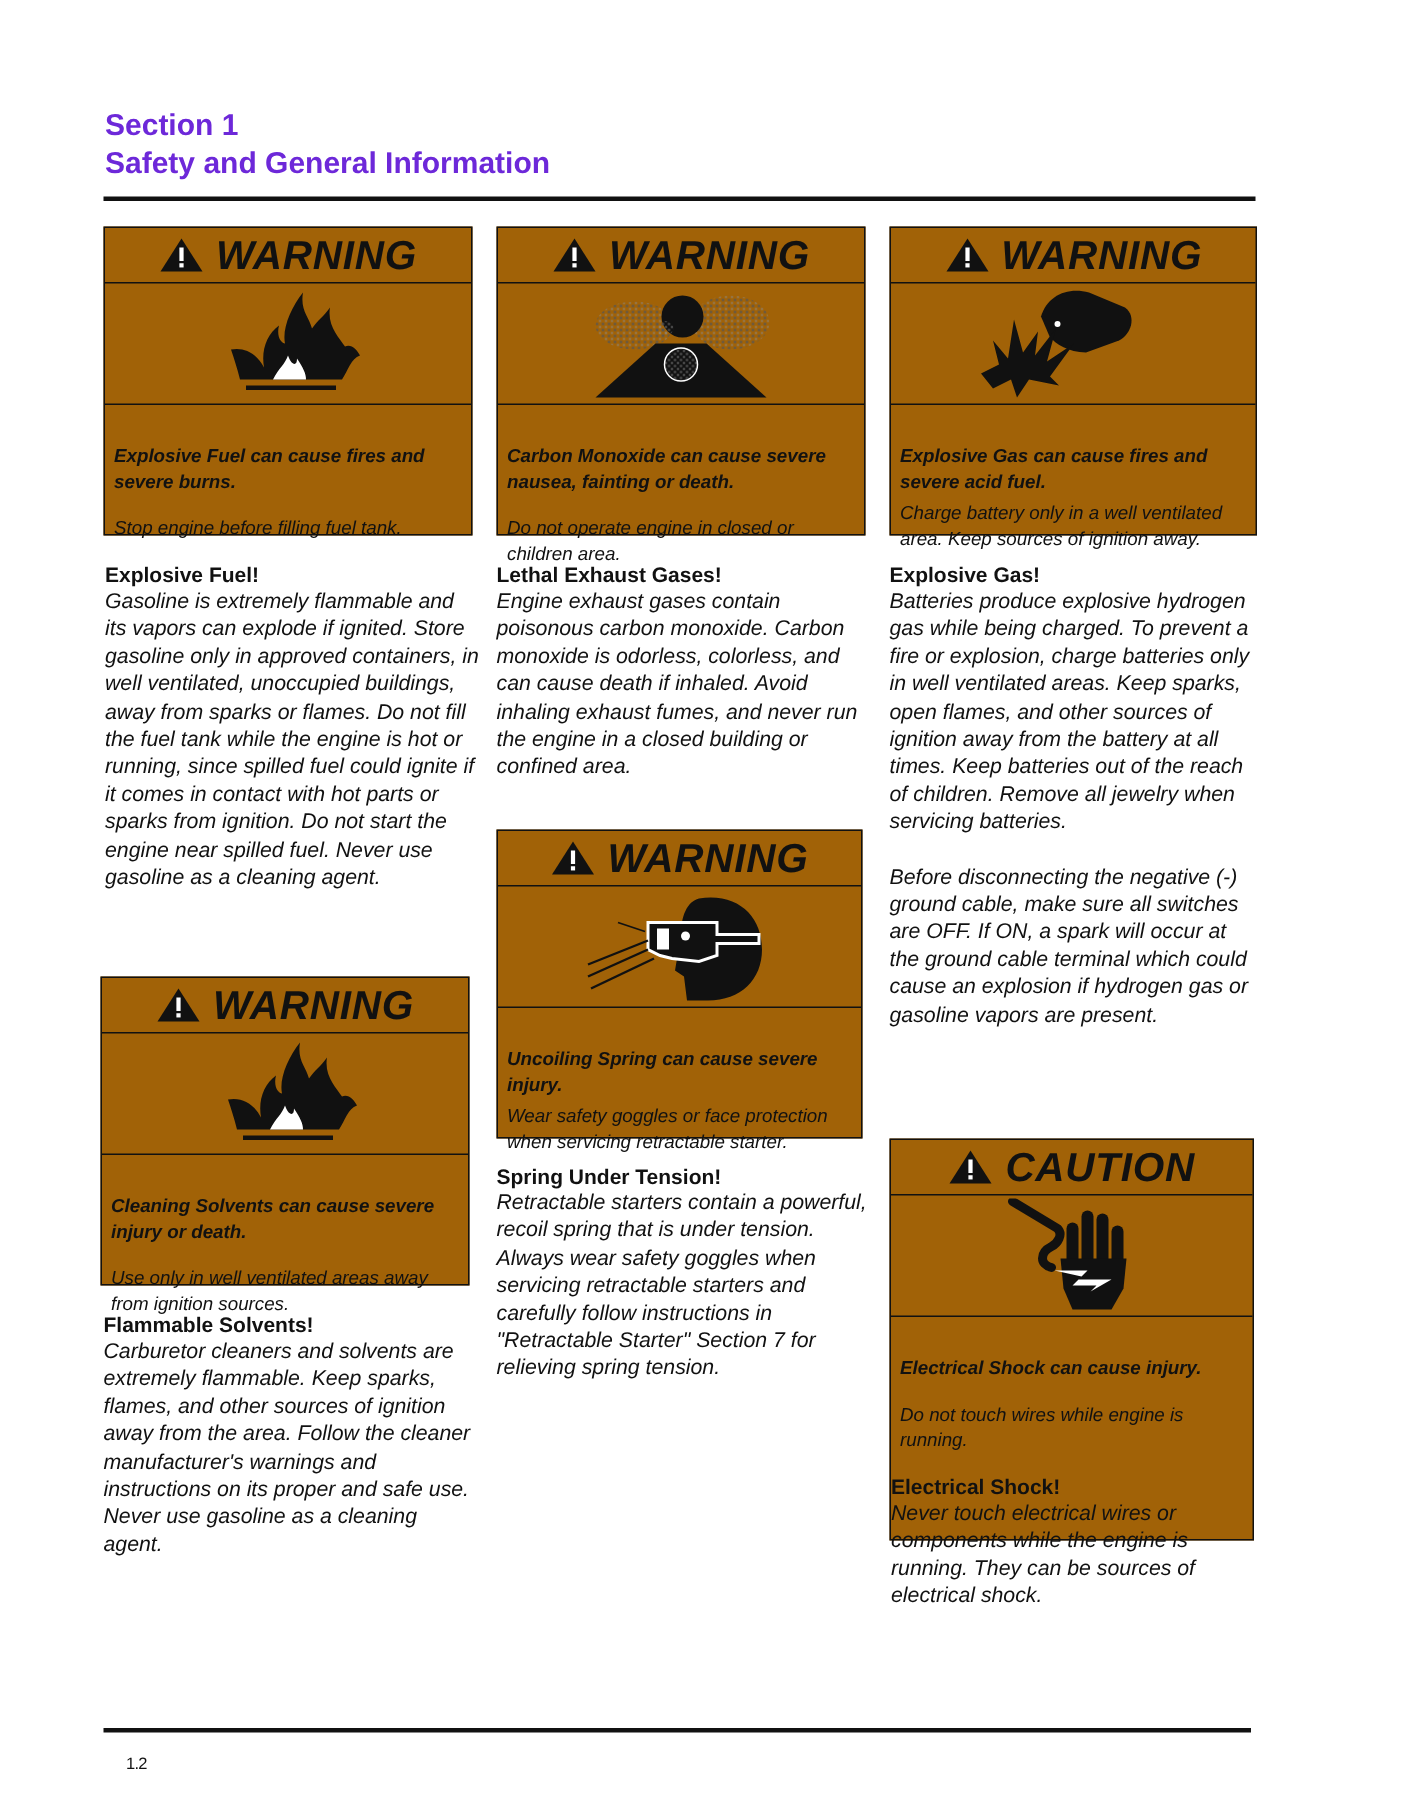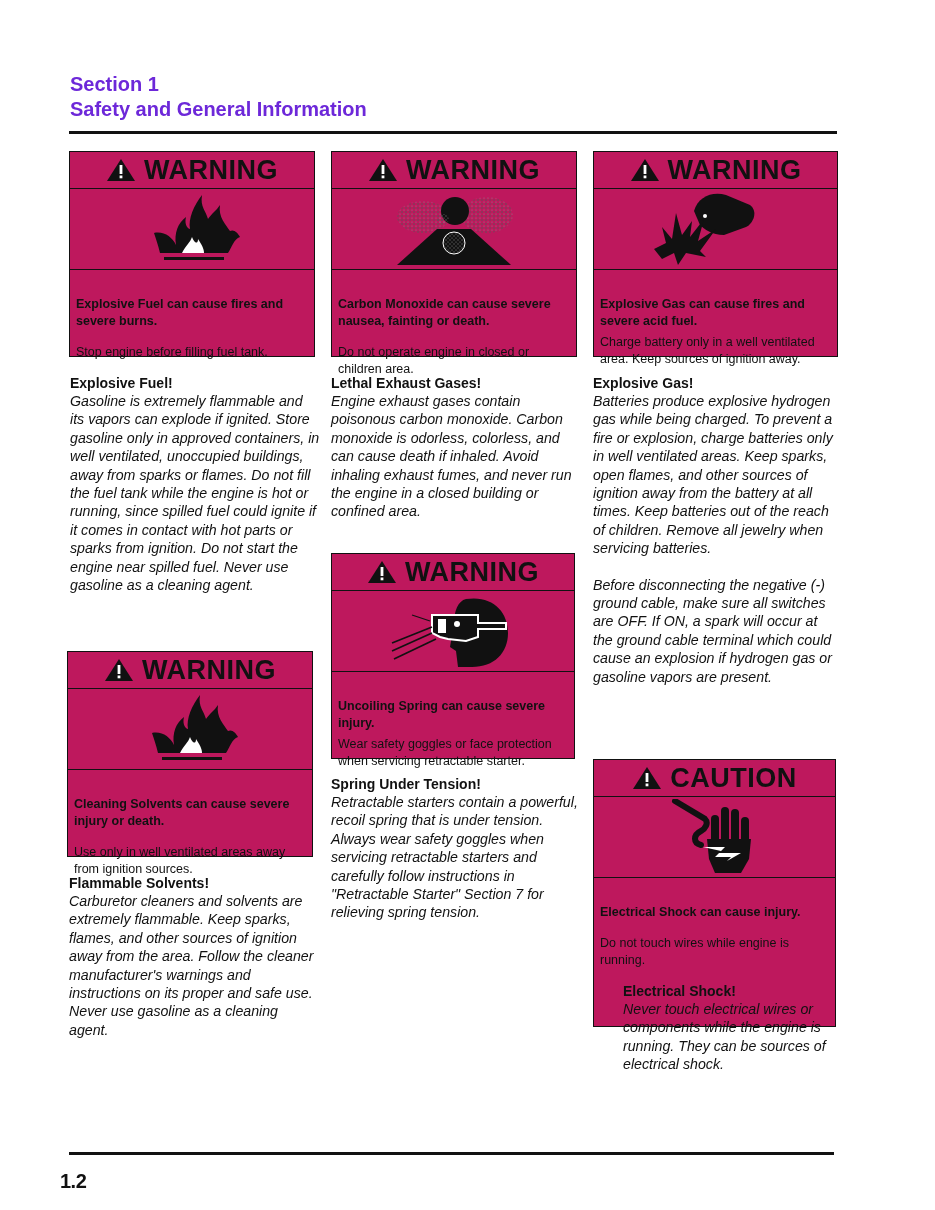--- a/index.html
+++ b/index.html
@@ -1,23 +1,23 @@
 <!DOCTYPE html>
 <html><head>
 <meta charset="utf-8">
 <style>
   html, body { margin:0; padding:0; background:#ffffff; }
   body { width:935px; height:1210px; position:relative; overflow:hidden; color:#111; font-family:"Liberation Sans", sans-serif; }
   .abs { position:absolute; }
   .section-title { left:70px; top:72px; font-size:20px; font-weight:bold; line-height:25px; color:#6d28d9; }
   .rule-top { left:69px; top:131px; width:768px; height:3px; background:#111; }
   .rule-bottom { left:69px; top:1152px; width:765px; height:3px; background:#111; }
-  .page-num { left:60px; top:1170px; font-size:20px; font-weight:bold; letter-spacing:-0.5px; }
-
-  .sign { position:absolute; border:1.5px solid #111; background:#be185d; box-sizing:border-box; }
+  .page-num { left:84px; top:1170px; font-size:11px; font-weight:normal; letter-spacing:-0.5px; }
+
+  .sign { position:absolute; border:1.5px solid #111; background:#a16207; box-sizing:border-box;font-style:italic; }
   .sign .hdr { height:36px; border-bottom:1.5px solid #111; display:flex; align-items:center; justify-content:center; gap:8px; }
   .sign .hdr .word { font-size:27px; font-weight:bold; letter-spacing:0.5px; line-height:1; }
   .sign .pic { height:80px; border-bottom:1.5px solid #111; display:flex; align-items:center; justify-content:center; }
   .sign .body { padding:3px 6px 0 6px;margin-top:23px; }
   .sign .hazard { font-size:12.5px; font-weight:bold; line-height:17px; }
   .sign .avoid { font-size:12.5px; line-height:17px; margin-top:14px; }
   .sign .avoid.tight { margin-top:4px; }
 
   .para { position:absolute; width:250px; }
   .para .h { font-size:14px; font-weight:bold; line-height:18px; }
@@ -202,19 +202,19 @@
       <path d="M42 40 L86 40 L84 60 L76 74 L50 74 L44 60 Z" fill="#111"></path>
       <path d="M38 48 L60 48 L54 54 L76 54 L62 62 L66 58 L50 58 L56 52 Z" fill="#fff"></path>
     </svg>
   </div>
   <div class="body">
     <div class="hazard">Electrical Shock can cause injury.</div>
     <div class="avoid">Do not touch wires while engine is running.</div>
   </div>
 </div>
 
-<div class="para" style="left:623px; top:982px; width:246px;">
+<div class="para" style="left:594px; top:982px; width:246px;">
   <div class="h">Electrical Shock!</div>
   <div class="t">Never touch electrical wires or components while the engine is running. They can be sources of electrical shock.</div>
 </div>
 
 <div class="abs rule-bottom"></div>
 <div class="abs page-num">1.2</div>
 
 </body></html>

